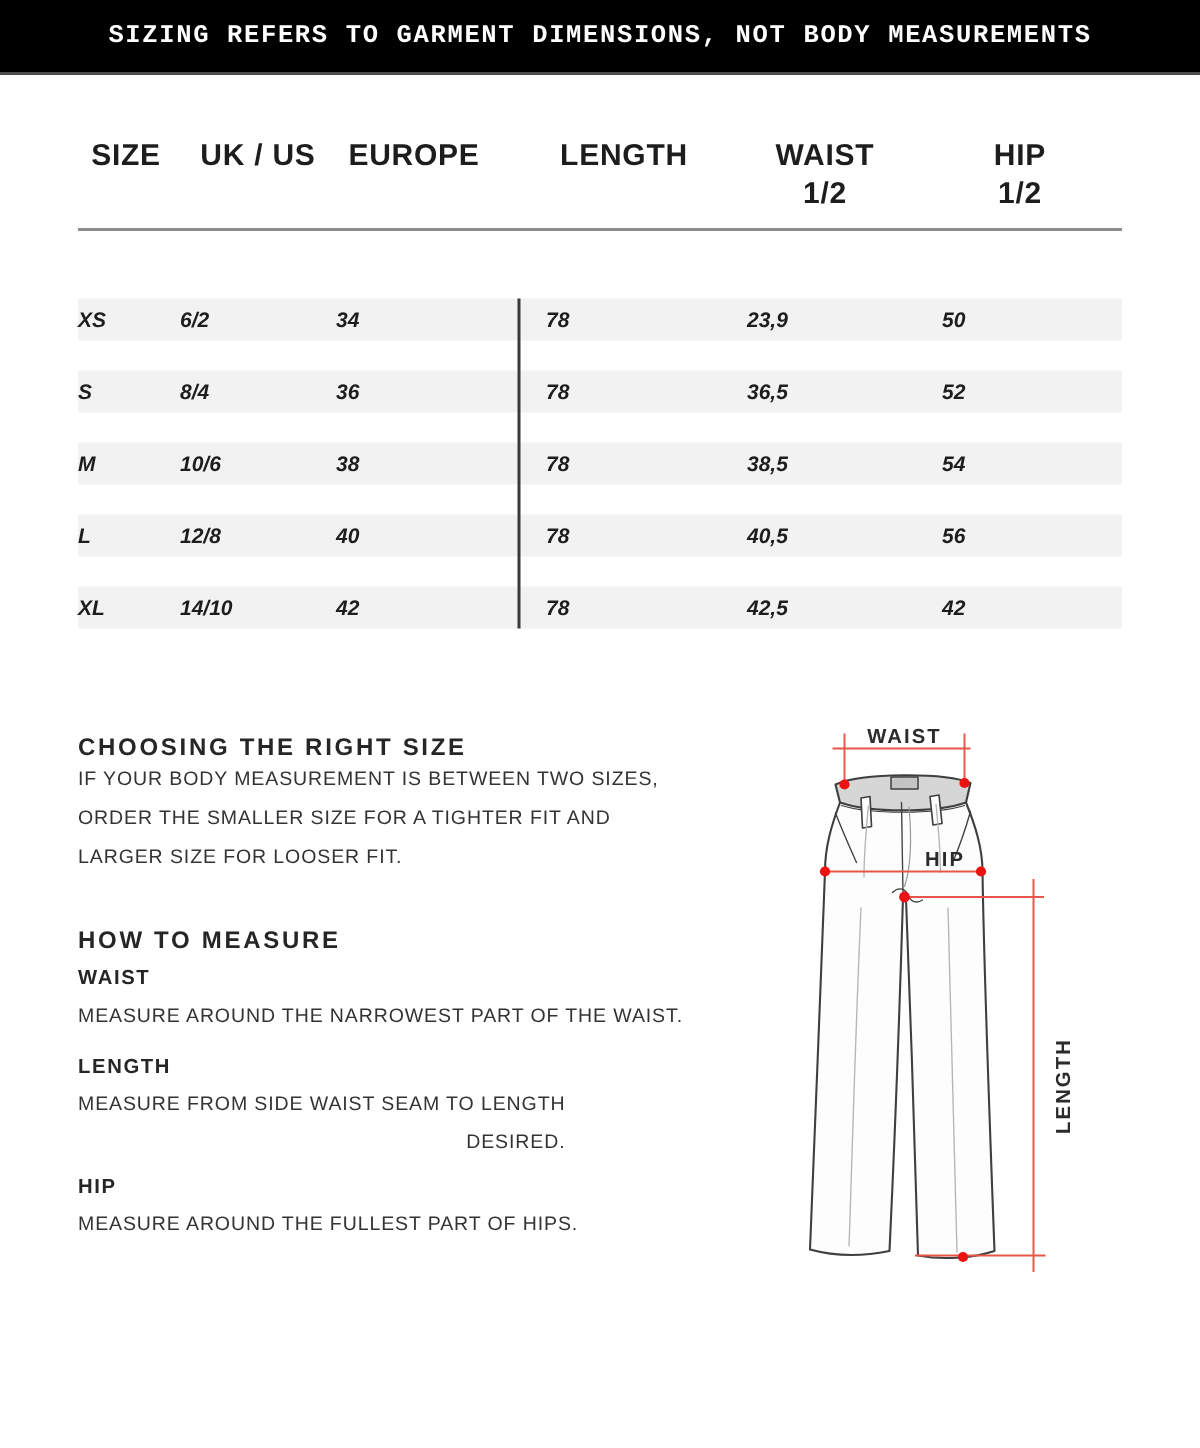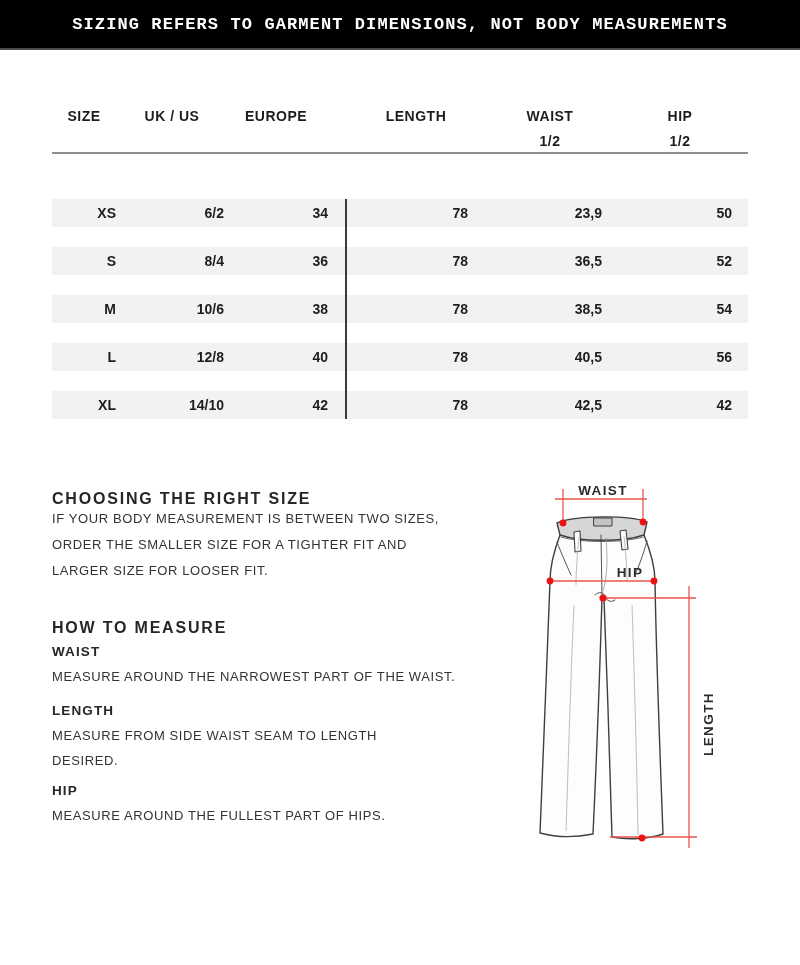--- a/index.html
+++ b/index.html
@@ -6,51 +6,51 @@
   .page{position:relative;width:800px;height:965px;background:#ffffff;overflow:hidden;
         font-family:"Liberation Sans", sans-serif;color:#231f20;}
 
   
   .banner{position:absolute;top:0;left:0;width:800px;height:48px;background:#000;
           border-bottom:2px solid #4c4c4c;display:flex;align-items:center;justify-content:center;}
   .banner span{color:#fff;font-size:17px;font-weight:bold;letter-spacing:1.1px;font-family:Liberation Mono, monospace;}
 
   
   .thead{position:absolute;left:52px;top:92px;width:696px;height:58px;}
-  .th{position:absolute;top:12px;text-align:center;font-size:14px;font-weight:bold;
+  .th{position:absolute;top:0;text-align:center;font-size:20px;font-weight:bold;
       letter-spacing:.5px;line-height:25px;color:#1d1d1d;}
   .rule{position:absolute;left:52px;top:152px;width:696px;height:2px;background:#8e8e8e;}
 
   
   .c0{left:0;width:64px;}
   .c1{left:68px;width:104px;}
   .c2{left:172px;width:104px;}
   .c3{left:312px;width:104px;}
   .c4{left:446px;width:104px;}
   .c5{left:576px;width:104px;}
 
   
   .trow{position:absolute;left:52px;width:696px;height:28px;background:#f2f2f2;}
   .r0{top:199px;} .r1{top:247px;} .r2{top:295px;} .r3{top:343px;} .r4{top:391px;}
-  .td{position:absolute;top:0;height:28px;line-height:28px;text-align:right;
-      font-size:14px;font-weight:600;color:#1d1d1d;}
+  .td{position:absolute;top:0;height:28px;line-height:28px;text-align:left;
+      font-size:14px;font-weight:600;color:#1d1d1d;font-style:italic;}
   .vdivider{position:absolute;left:345px;top:199px;width:1.5px;height:220px;background:#3a3a3a;}
 
   
   .sec-title{position:absolute;left:52px;font-size:16px;font-weight:bold;
              letter-spacing:1.8px;color:#262626;}
   .t-choosing{top:473px;margin-top:17px;}
   .t-howto{top:606px;}
   .bodytext{position:absolute;left:52px;font-size:13px;letter-spacing:.6px;
             line-height:26px;color:#333;}
   .p-choosing{top:506px;}
   .m-item{position:absolute;left:52px;}
   .m-waist{top:644px;} .m-length{top:703px;} .m-hip{top:783px;}
   .m-label{font-size:13.5px;font-weight:bold;letter-spacing:1.1px;color:#262626;margin:0 0 5px 0;}
-  .m-line{font-size:13px;letter-spacing:.6px;line-height:25px;color:#333;}
+  .m-line{font-size:13px;letter-spacing:.6px;line-height:25px;color:#333;text-align:right;}
 
   
   .diagram{position:absolute;left:500px;top:465px;width:240px;height:400px;}
   .svg-label{font-family:"Liberation Sans", sans-serif;font-size:13.5px;font-weight:bold;
              letter-spacing:1.4px;fill:#2b2b2b;}
 </style>
 </head>
 <body>
 
 <div class="page">

